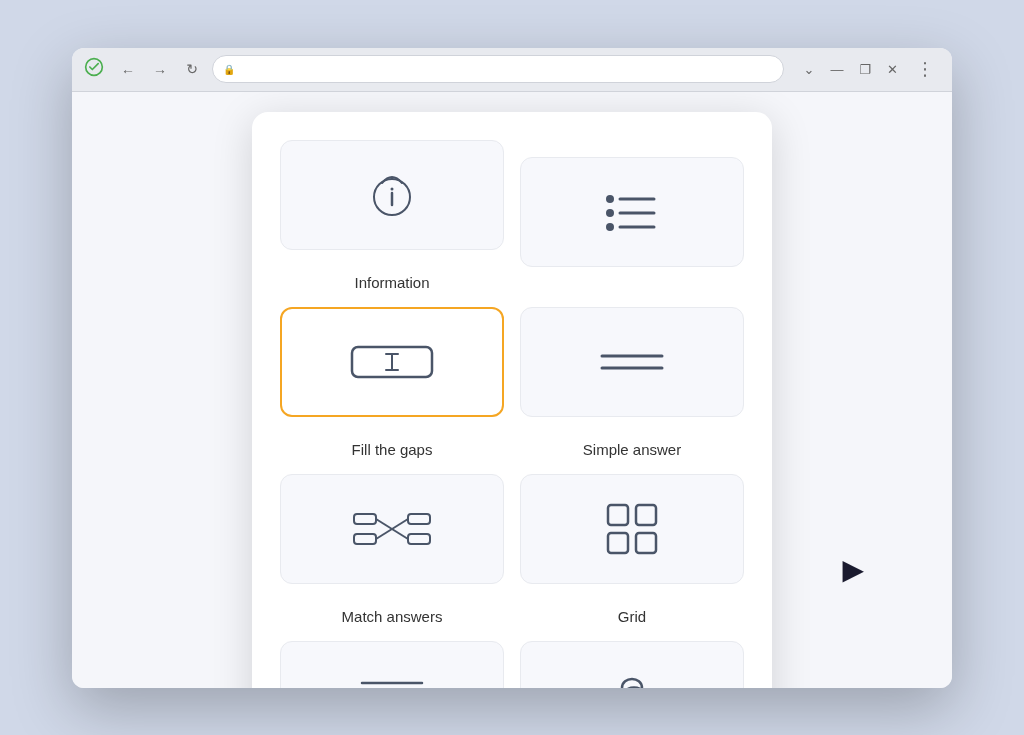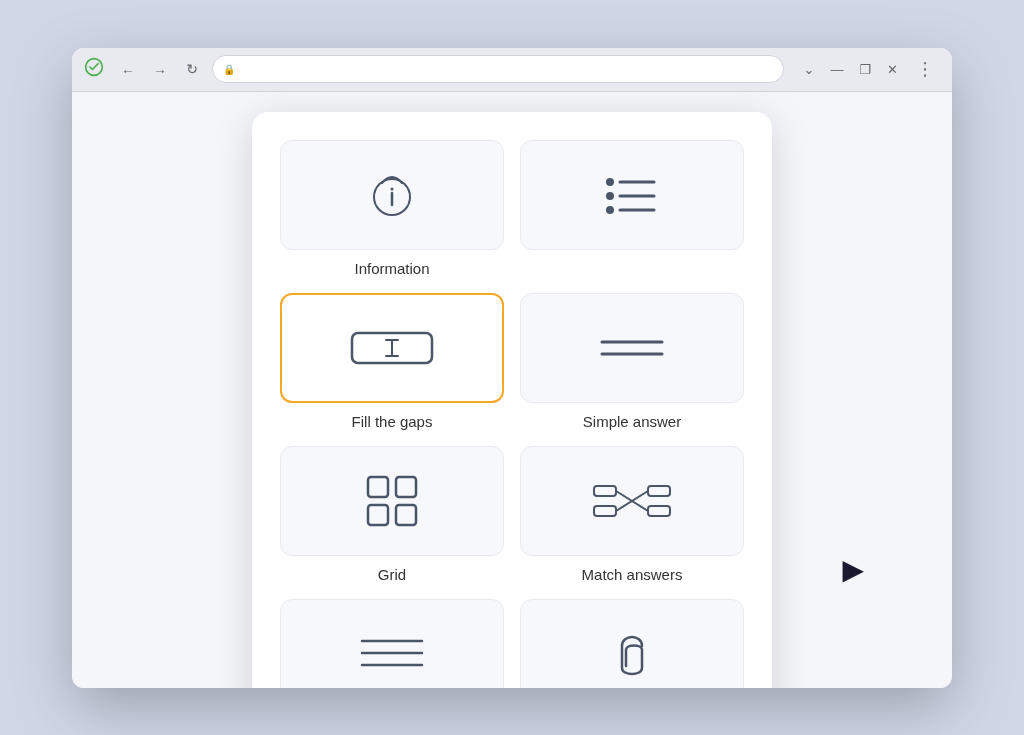--- a/index.html
+++ b/index.html
@@ -128,22 +128,23 @@
     .grid-items {
       display: grid;
       grid-template-columns: 1fr 1fr;
       gap: 16px;
     }
 
     .grid-item {
       display: flex;
       flex-direction: column;
       align-items: center;
-      gap: 10px;
+      gap: 24px;
       cursor: pointer;
+      justify-content: flex-end;
     }
 
     .item-card {
       width: 100%;
       height: 110px;
       background: #f7f8fc;
       border-radius: 12px;
       border: 1px solid #e8eaef;
       display: flex;
       align-items: center;
@@ -264,49 +265,49 @@
             <svg width="70" height="40" viewBox="0 0 70 40" fill="none">
               <line x1="5" y1="14" x2="65" y2="14" stroke="#4a5568" stroke-width="3" stroke-linecap="round"></line>
               <line x1="5" y1="26" x2="65" y2="26" stroke="#4a5568" stroke-width="3" stroke-linecap="round"></line>
             </svg>
           </div>
           <span class="item-label">Simple answer</span>
         </div>
 
         <div class="grid-item">
           <div class="item-card">
+            <svg width="80" height="50" viewBox="0 0 80 50" fill="none">
+
+              <rect x="2" y="10" width="22" height="10" rx="3" stroke="#4a5568" stroke-width="2" fill="none"></rect>
+              <rect x="2" y="30" width="22" height="10" rx="3" stroke="#4a5568" stroke-width="2" fill="none"></rect>
+
+              <rect x="56" y="10" width="22" height="10" rx="3" stroke="#4a5568" stroke-width="2" fill="none"></rect>
+              <rect x="56" y="30" width="22" height="10" rx="3" stroke="#4a5568" stroke-width="2" fill="none"></rect>
+
+              <line x1="24" y1="15" x2="56" y2="35" stroke="#4a5568" stroke-width="2"></line>
+              <line x1="24" y1="35" x2="56" y2="15" stroke="#4a5568" stroke-width="2"></line>
+            </svg>
+          </div>
+          <span class="item-label">Match answers</span>
+        </div>
+
+        <div class="grid-item">
+          <div class="item-card">
             <svg width="60" height="60" viewBox="0 0 60 60" fill="none">
               <rect x="6" y="6" width="20" height="20" rx="3" stroke="#4a5568" stroke-width="2.5" fill="none"></rect>
               <rect x="34" y="6" width="20" height="20" rx="3" stroke="#4a5568" stroke-width="2.5" fill="none"></rect>
               <rect x="6" y="34" width="20" height="20" rx="3" stroke="#4a5568" stroke-width="2.5" fill="none"></rect>
               <rect x="34" y="34" width="20" height="20" rx="3" stroke="#4a5568" stroke-width="2.5" fill="none"></rect>
             </svg>
           </div>
           <span class="item-label">Grid</span>
         </div>
 
         <div class="grid-item">
           <div class="item-card">
-            <svg width="80" height="50" viewBox="0 0 80 50" fill="none">
-
-              <rect x="2" y="10" width="22" height="10" rx="3" stroke="#4a5568" stroke-width="2" fill="none"></rect>
-              <rect x="2" y="30" width="22" height="10" rx="3" stroke="#4a5568" stroke-width="2" fill="none"></rect>
-
-              <rect x="56" y="10" width="22" height="10" rx="3" stroke="#4a5568" stroke-width="2" fill="none"></rect>
-              <rect x="56" y="30" width="22" height="10" rx="3" stroke="#4a5568" stroke-width="2" fill="none"></rect>
-
-              <line x1="24" y1="15" x2="56" y2="35" stroke="#4a5568" stroke-width="2"></line>
-              <line x1="24" y1="35" x2="56" y2="15" stroke="#4a5568" stroke-width="2"></line>
-            </svg>
-          </div>
-          <span class="item-label">Match answers</span>
-        </div>
-
-        <div class="grid-item">
-          <div class="item-card">
             <svg width="70" height="50" viewBox="0 0 70 50" fill="none">
               <line x1="5" y1="12" x2="65" y2="12" stroke="#4a5568" stroke-width="2.5" stroke-linecap="round"></line>
               <line x1="5" y1="24" x2="65" y2="24" stroke="#4a5568" stroke-width="2.5" stroke-linecap="round"></line>
               <line x1="5" y1="36" x2="65" y2="36" stroke="#4a5568" stroke-width="2.5" stroke-linecap="round"></line>
             </svg>
           </div>
           <span class="item-label"></span>
         </div>
 
         <div class="grid-item">

